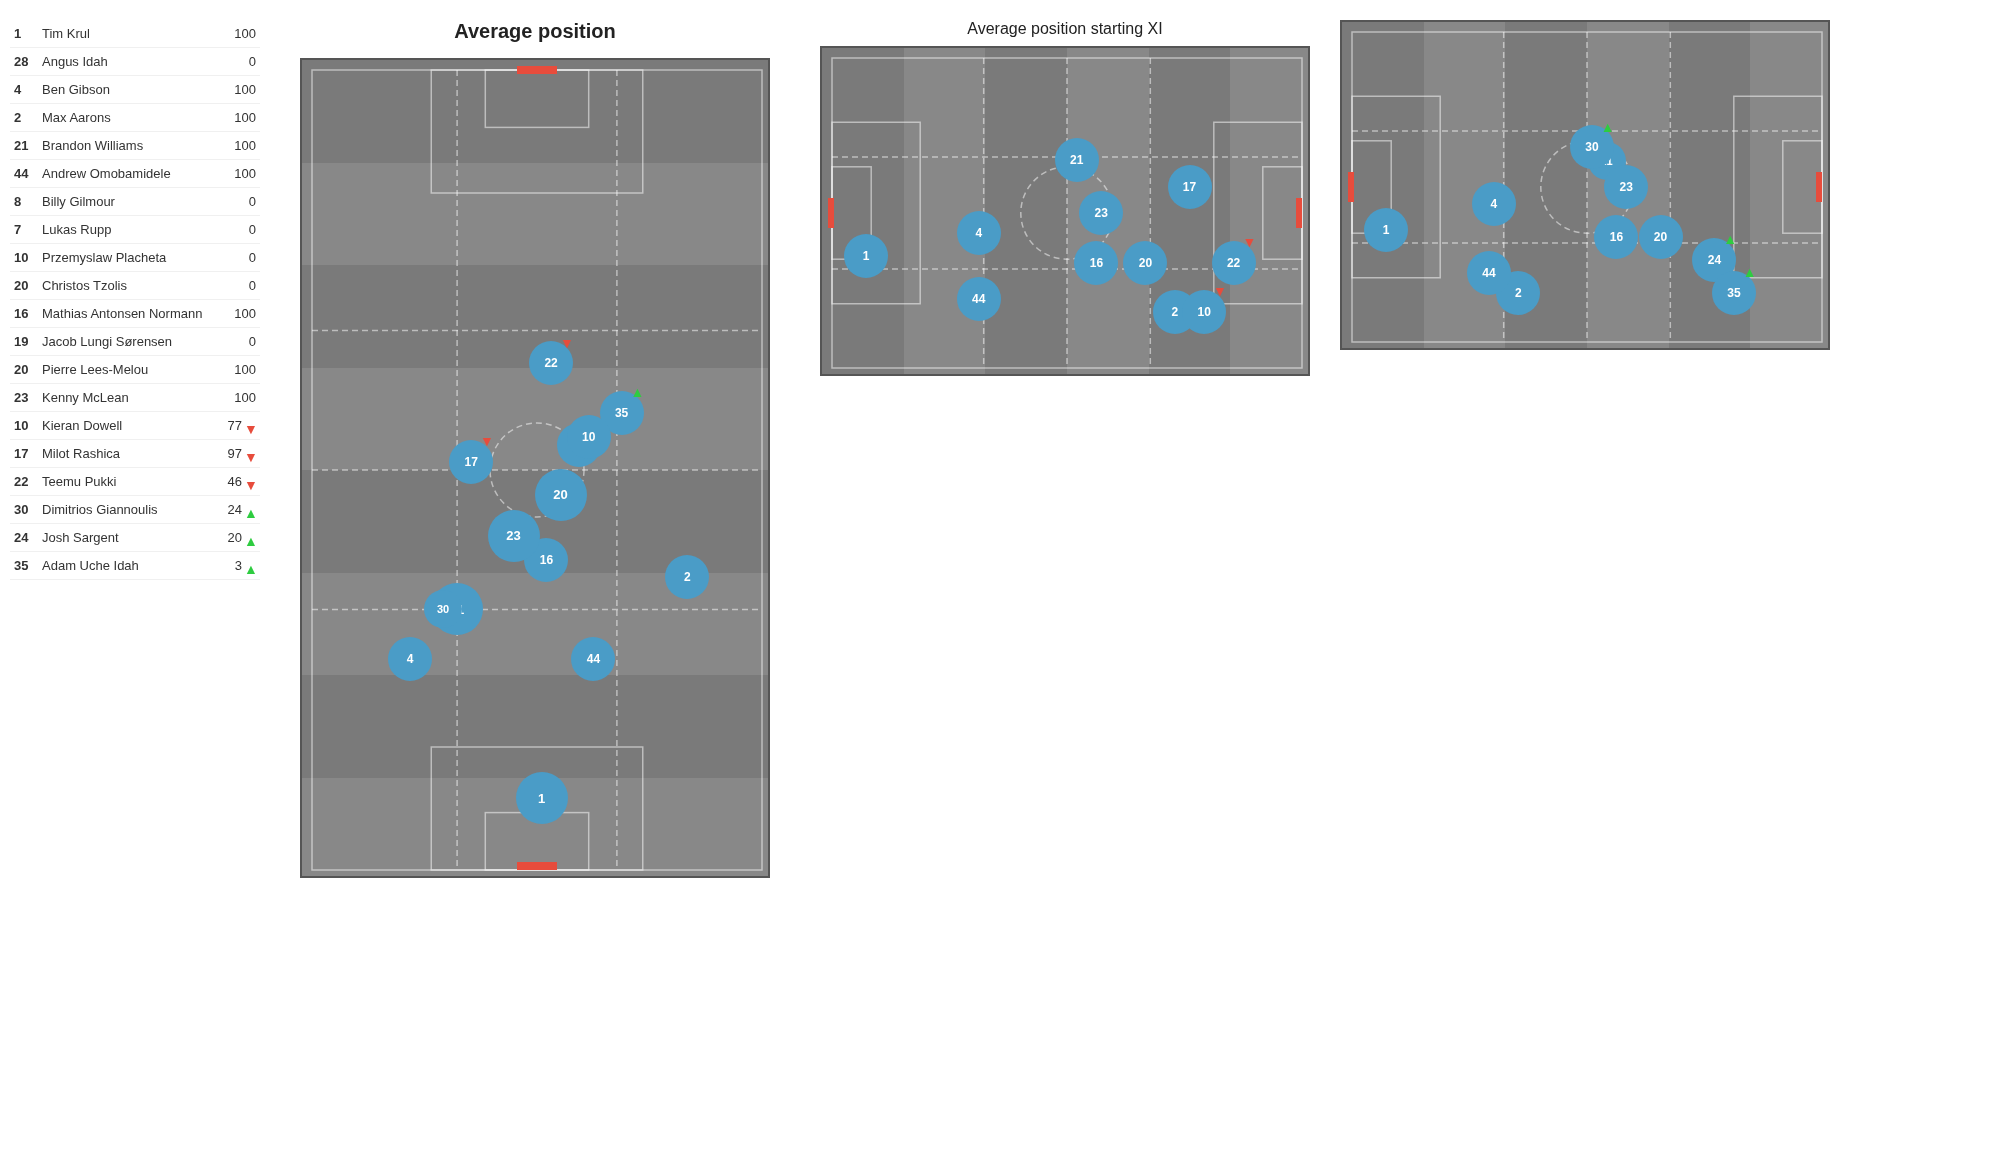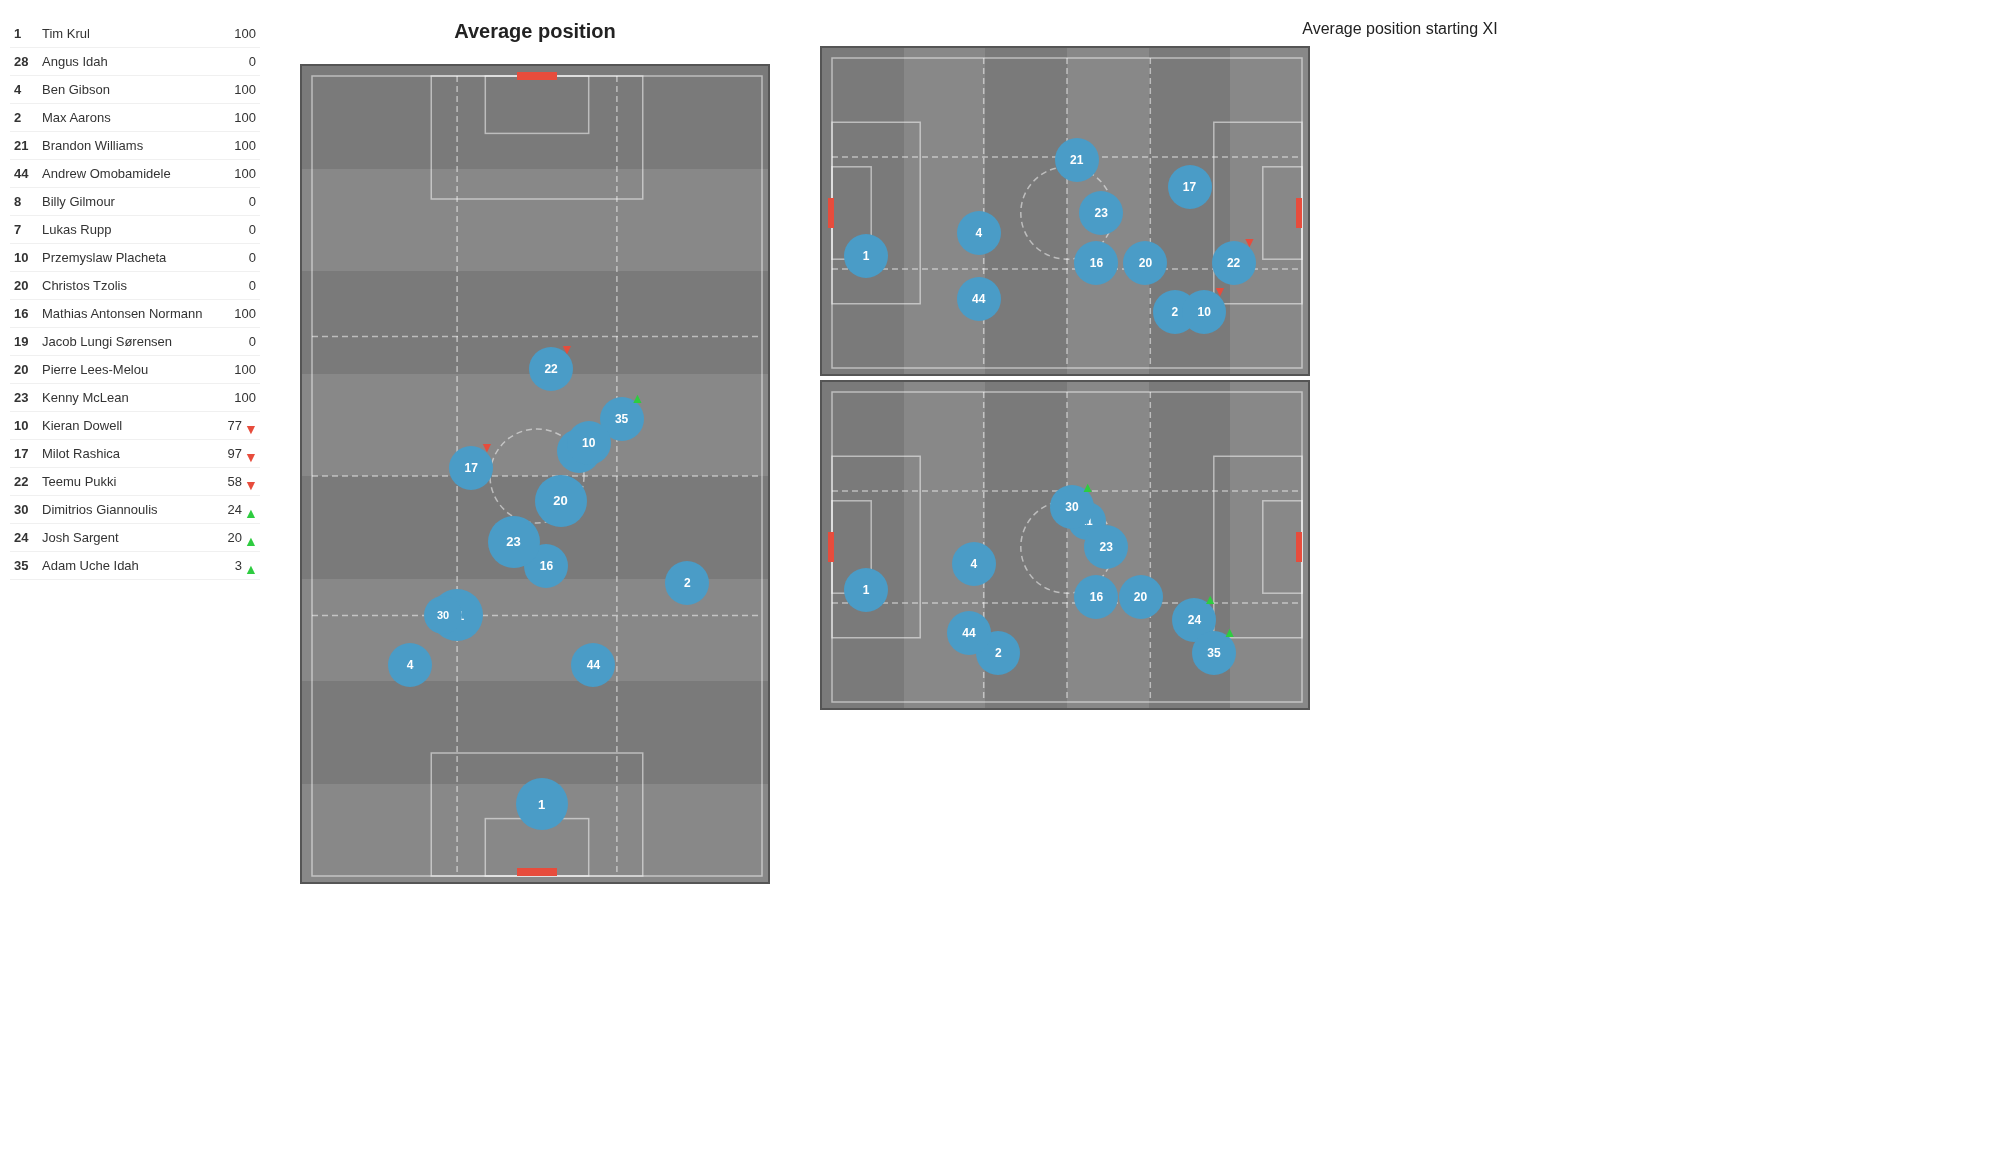--- a/index.html
+++ b/index.html
@@ -77,40 +77,40 @@
       padding: 20px 15px;
       flex-shrink: 0;
       display: flex;
       flex-direction: column;
       align-items: center;
     }
 
     .chart-title {
       font-size: 20px;
       font-weight: bold;
-      margin-bottom: 21px;
+      margin-bottom: 15px;
       text-align: center;
       color: #222;
     }
 
     .chart-title-small {
       font-size: 16px;
       font-weight: normal;
       margin-bottom: 8px;
       text-align: center;
       color: #222;
     }
 
     
     #right-panel {
       flex: 1;
       padding: 20px 20px;
       display: flex;
-      flex-direction: column;
-      gap: 4px;
+      flex-direction: row;
+      gap: 30px;
     }
 
     
     .pitch-container {
       position: relative;
       background: #7a7a7a;
       border: 2px solid #555;
       overflow: hidden;
     }
 
@@ -272,21 +272,21 @@
       <span class="player-name">Milot Rashica</span>
       <div class="pct-arrow-container">
         <span class="player-pct">97</span>
         <span class="arrow-down">▼</span>
       </div>
     </div>
     <div class="player-row">
       <span class="player-number">22</span>
       <span class="player-name">Teemu Pukki</span>
       <div class="pct-arrow-container">
-        <span class="player-pct">58</span>
+        <span class="player-pct">46</span>
         <span class="arrow-down">▼</span>
       </div>
     </div>
     <div class="player-row">
       <span class="player-number">30</span>
       <span class="player-name">Dimitrios Giannoulis</span>
       <div class="pct-arrow-container">
         <span class="player-pct">24</span>
         <span class="arrow-up">▲</span>
       </div>

